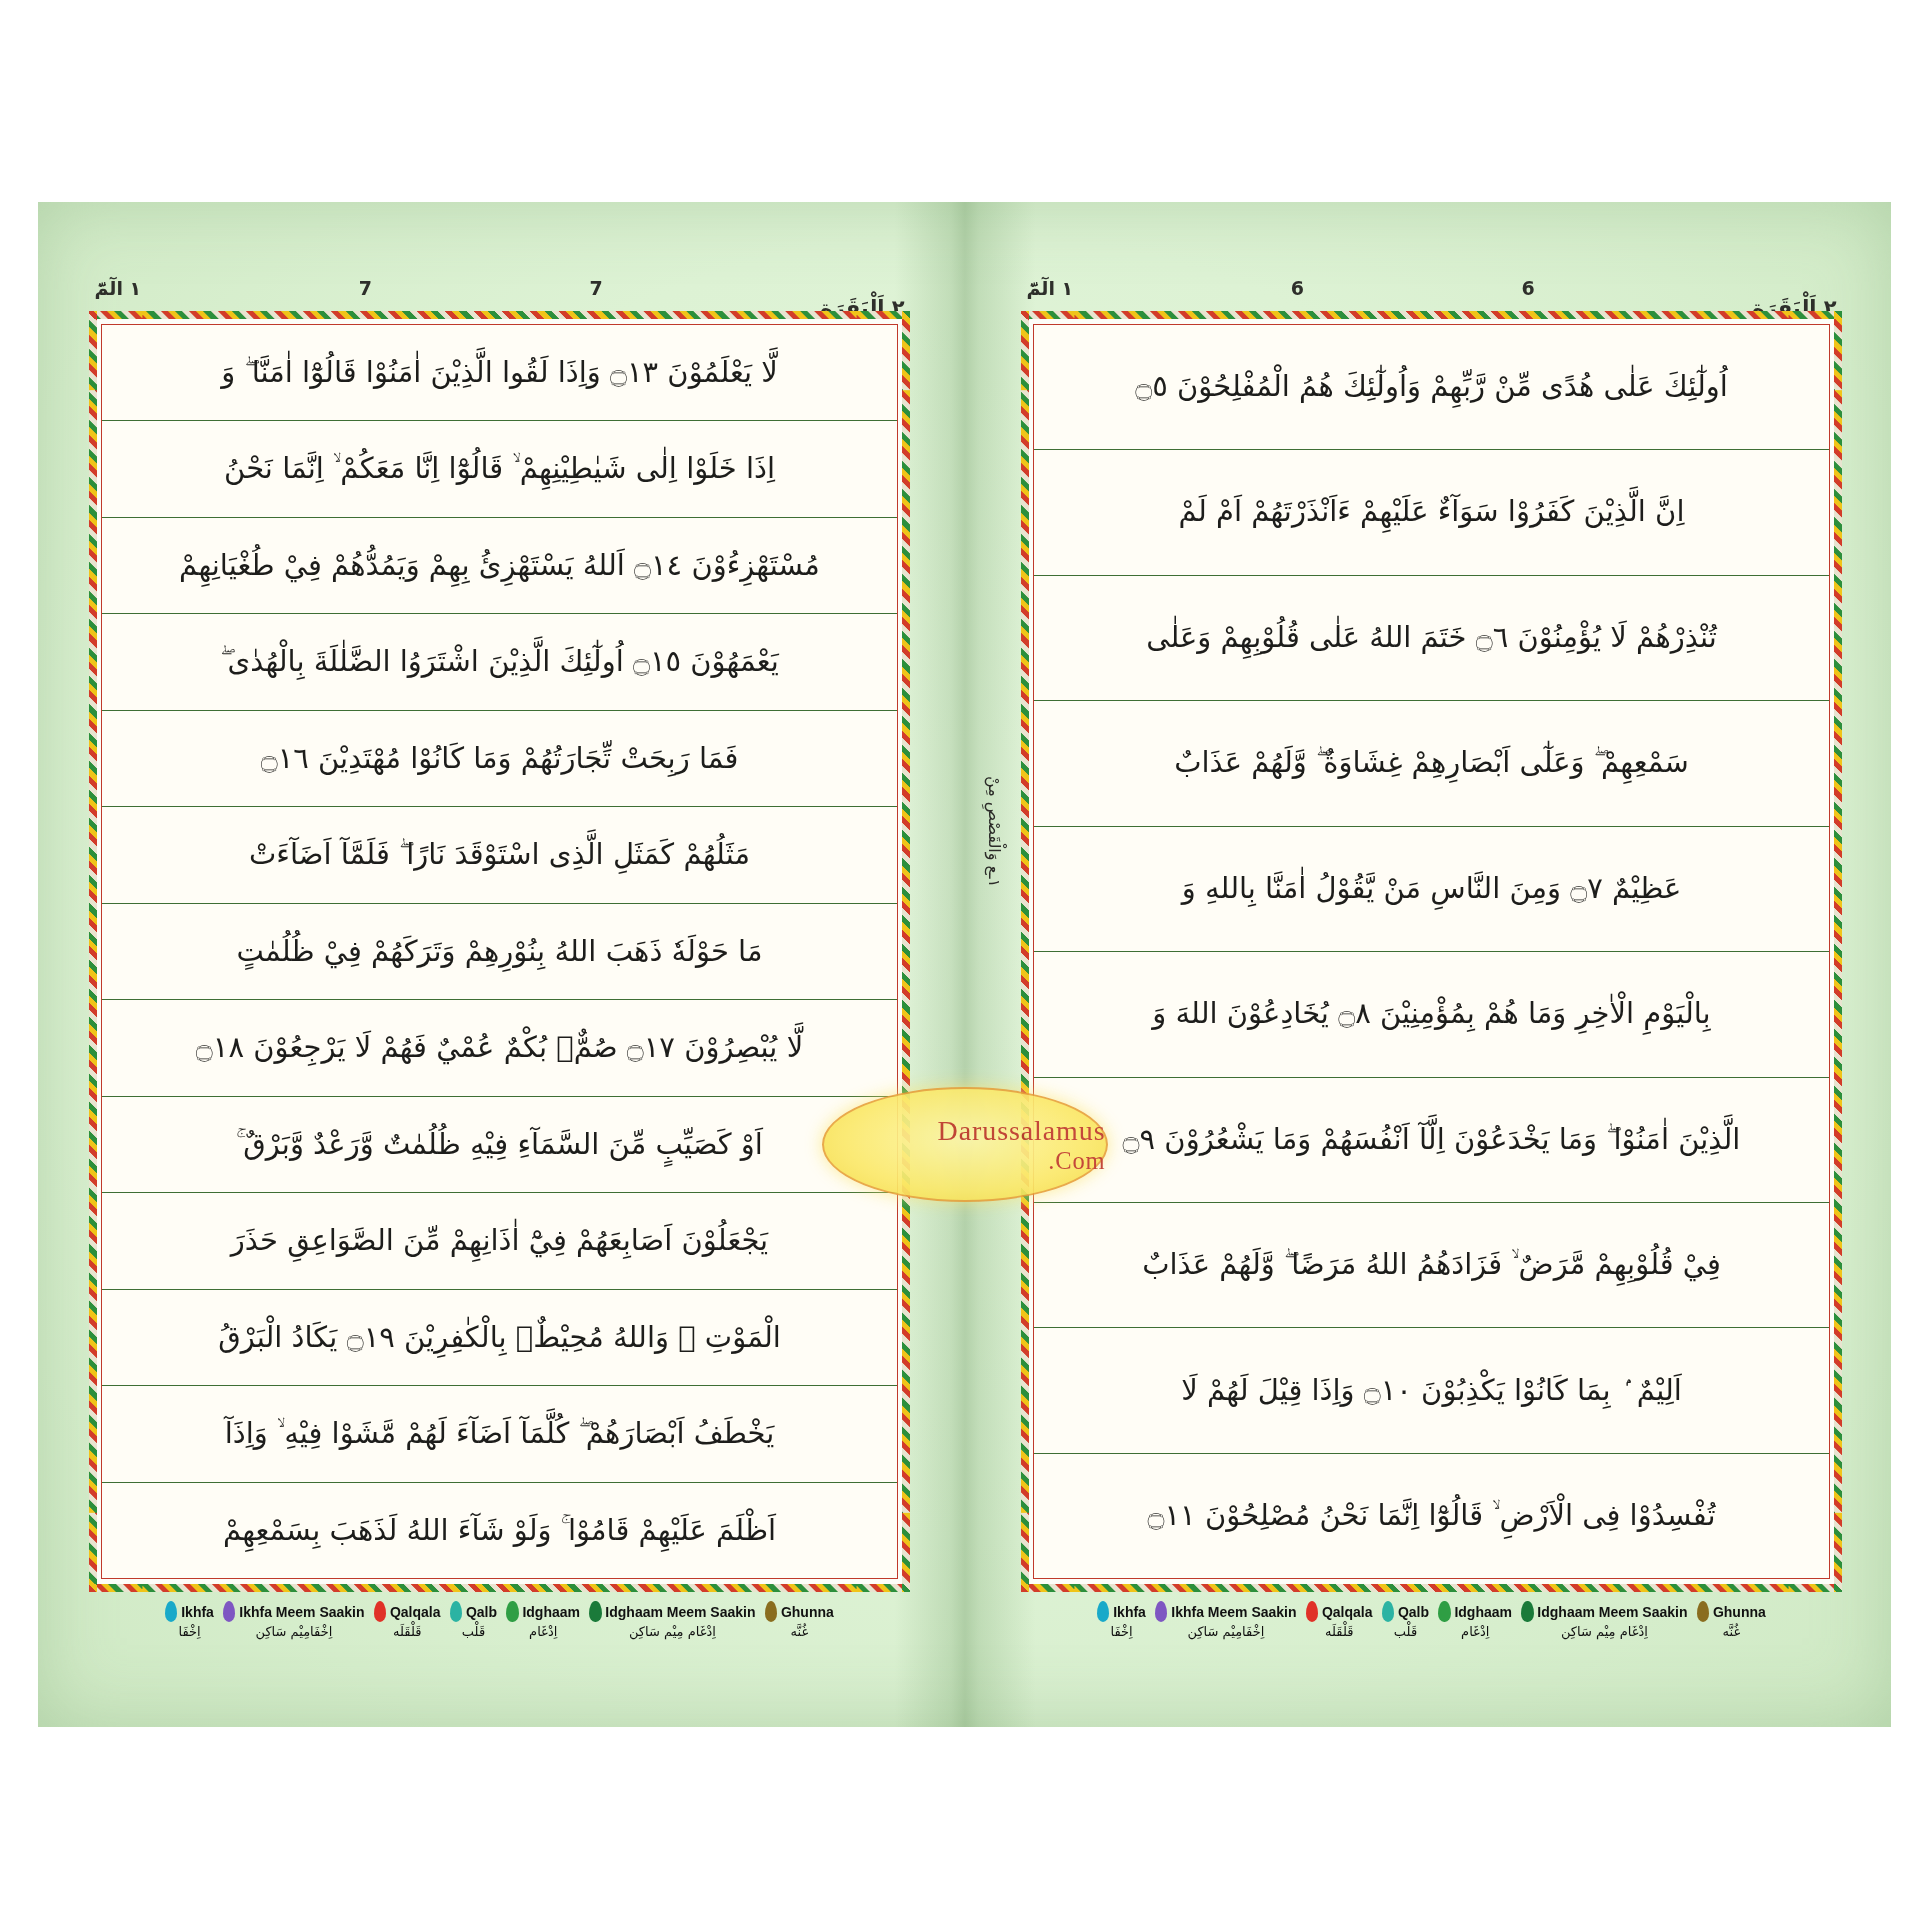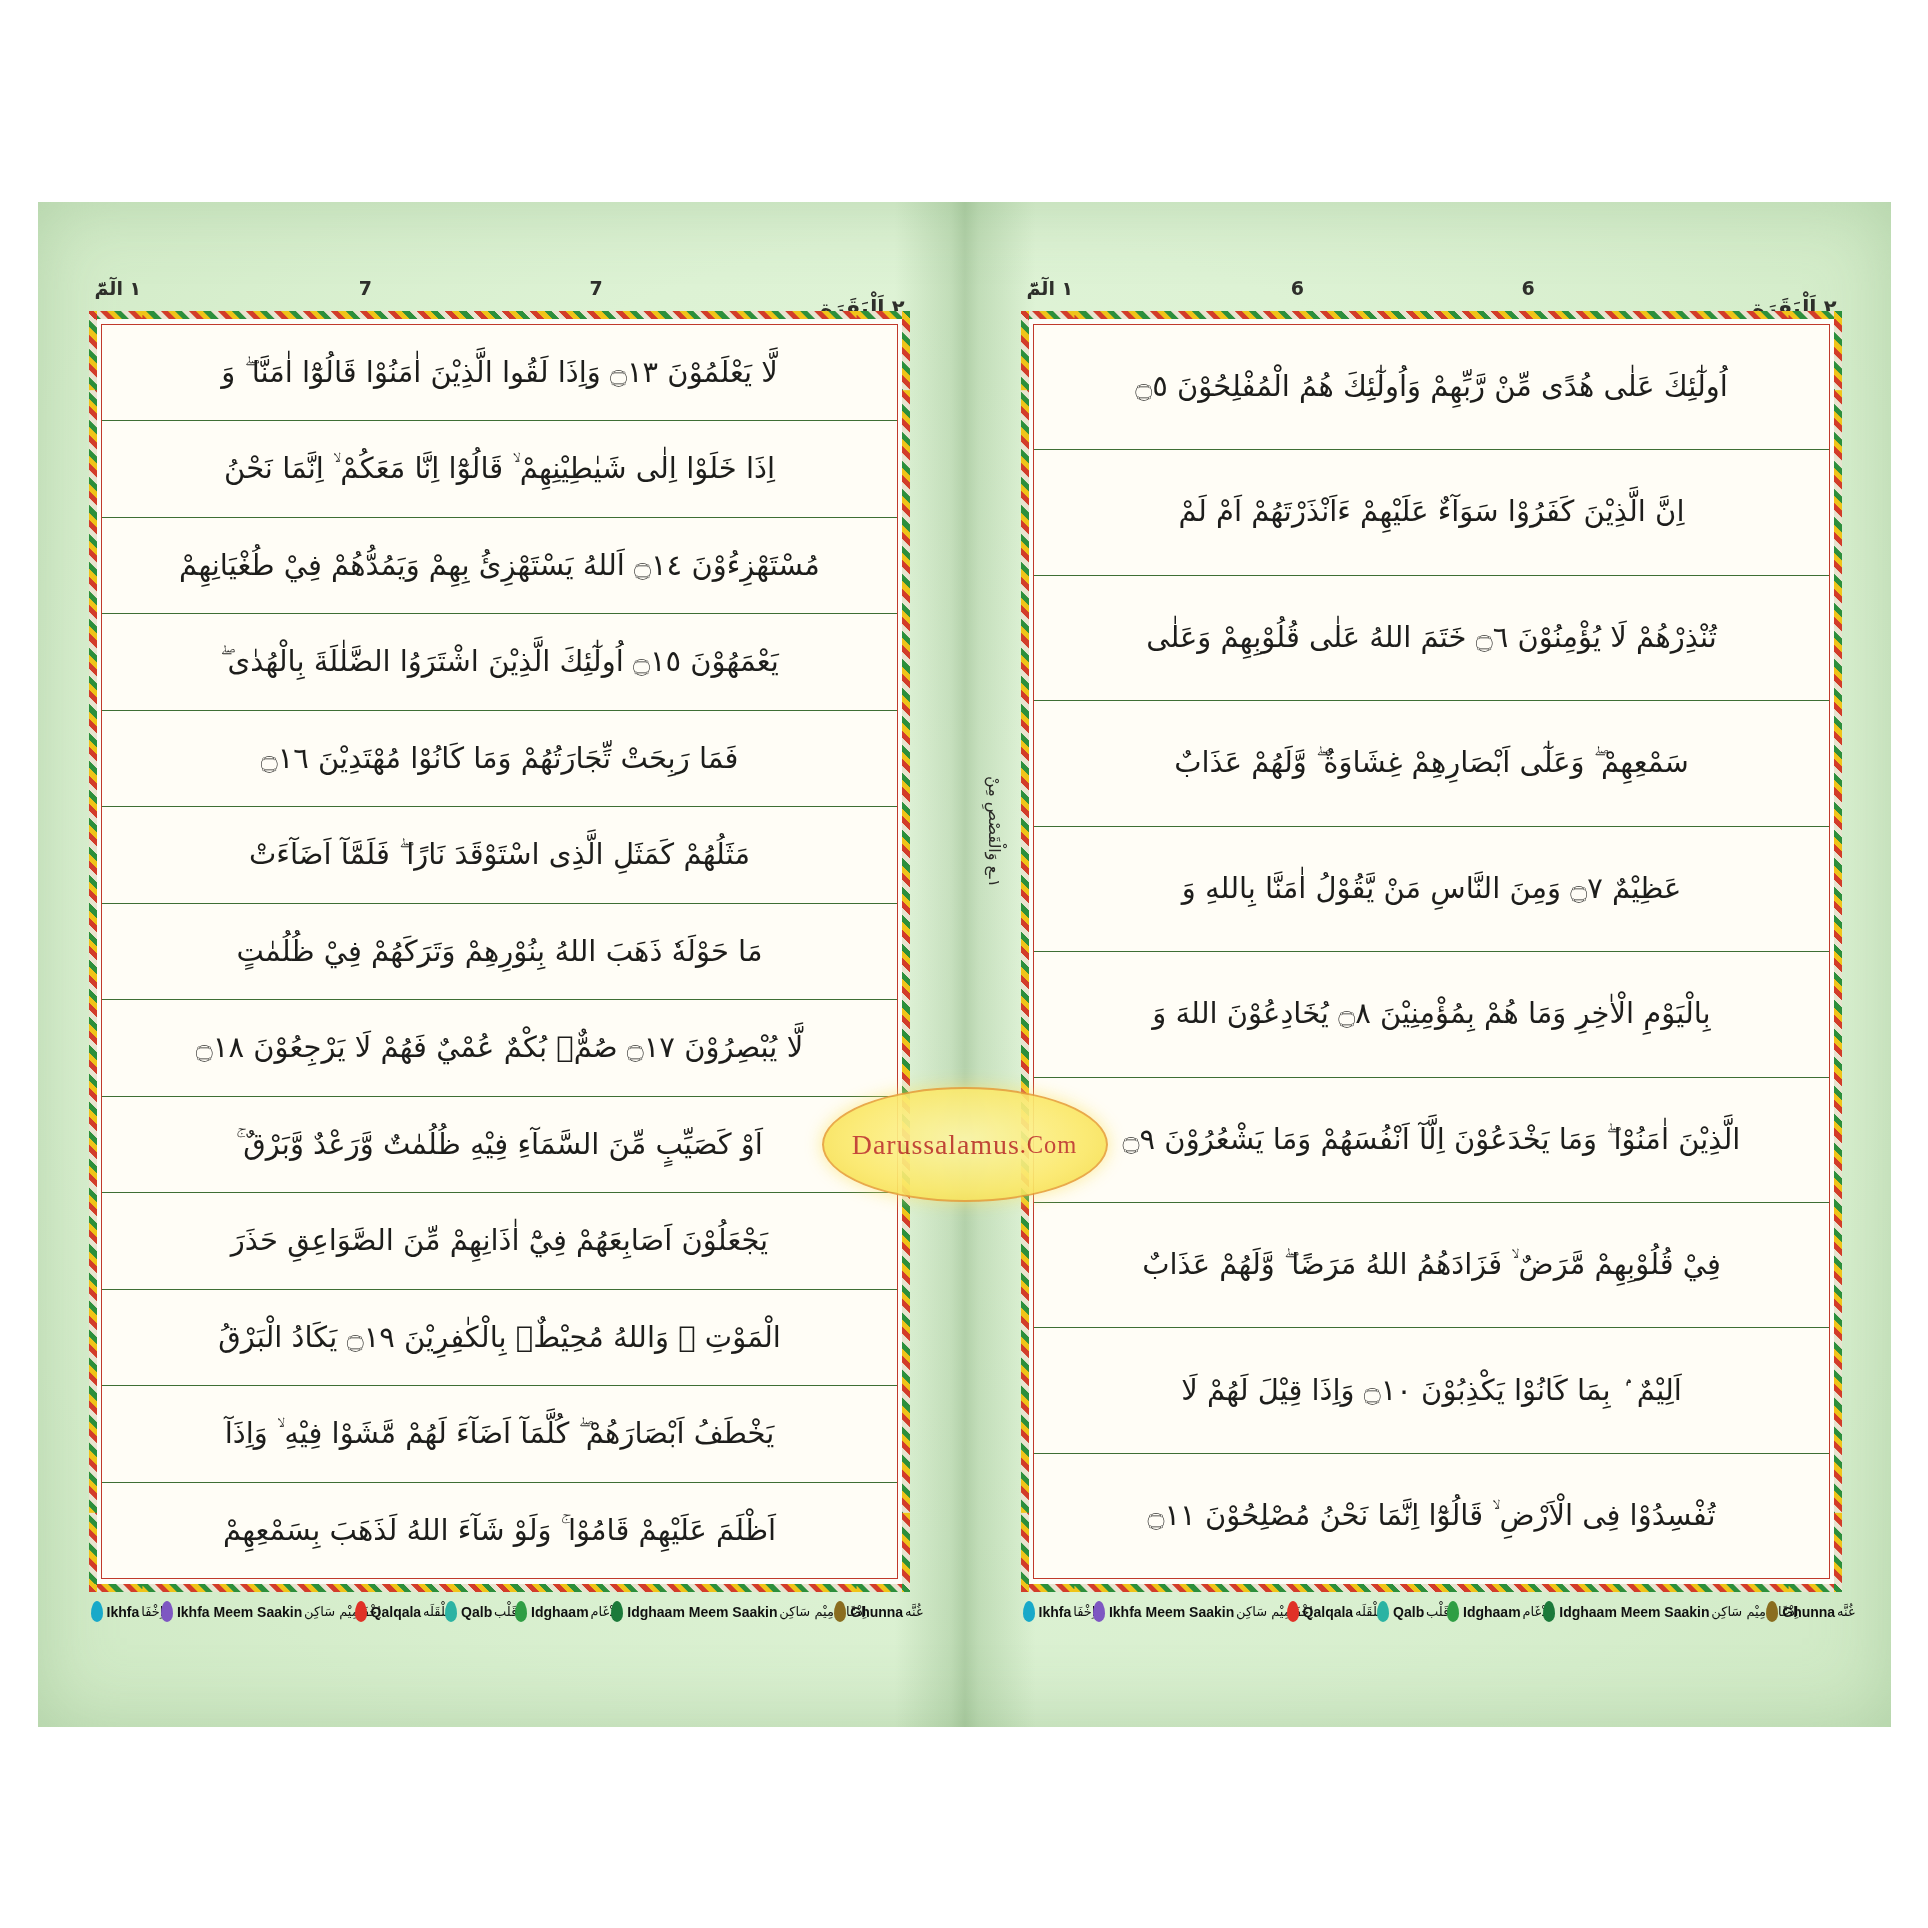--- a/index.html
+++ b/index.html
@@ -154,21 +154,21 @@
     height: 66px;
     display: flex;
     align-items: flex-start;
     justify-content: center;
     gap: 9.4px;
     padding-top: 3.8px;
     box-sizing: border-box;
   }
   .legend-item {
     display: flex;
-    flex-direction: row;
+    flex-direction: column;
     align-items: center;
     gap: 1.9px;
     min-width: 0;
   }
   .legend-row {
     display: flex;
     align-items: center;
     gap: 3.8px;
   }
   .leaf {
@@ -198,22 +198,22 @@
     position: absolute;
     left: 50%;
     top: 885px;
     transform: translateX(-50%);
     width: 282px;
     height: 111px;
     border-radius: 50%;
     background: radial-gradient(ellipse at 50% 45%, #fdf6a8 0%, #fbe96b 60%, #f3d93f 100%);
     border: 2.8px solid #e8a33d;
     display: flex;
-    flex-direction: row;
-    align-items: center;
+    flex-direction: column;
+    align-items: flex-end;
     justify-content: center;
     box-shadow: 0 0 17px rgba(250,230,120,0.8);
     opacity: 0.92;
   }
   #watermark .wm-line1 {
     font-family: "Liberation Serif", serif;
     font-size: 28px;
     color: #c0392b;
     letter-spacing: 0.9px;
   }

